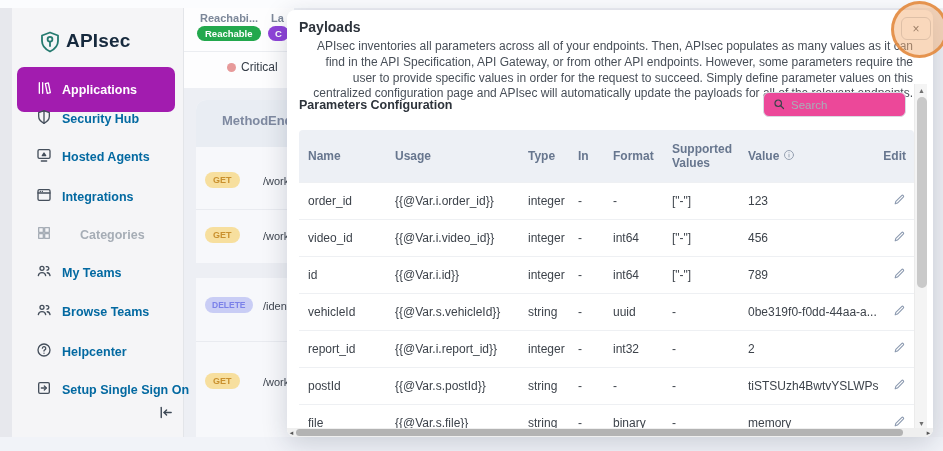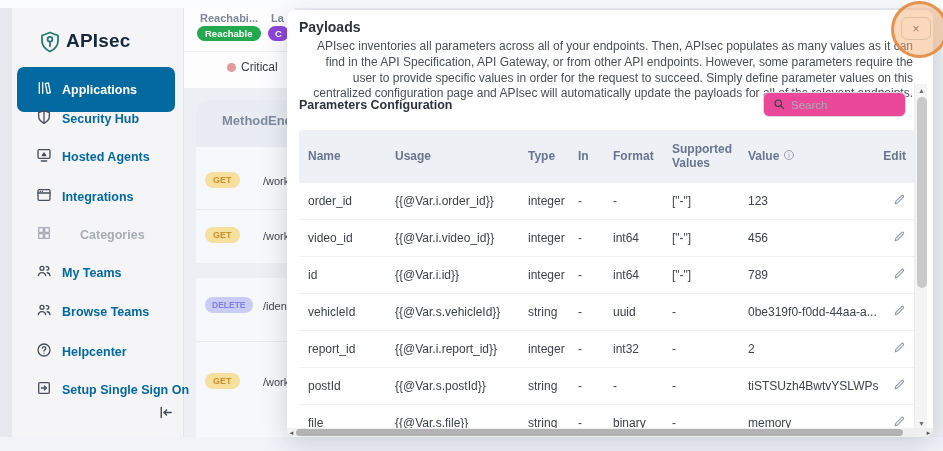--- a/index.html
+++ b/index.html
@@ -10,21 +10,21 @@
 
   
   .top-strip { left:0; top:0; width:943px; height:8px; background:#fbfcfe; }
   .bottom-strip { left:0; top:437px; width:943px; height:14px; background:#f1f3f8; }
   .left-strip { left:0; top:8px; width:12px; height:429px; background:#e7e8ed; }
 
   
   .sidebar { left:12px; top:8px; width:172px; height:429px; background:#f5f5f7; border-right:1px solid #e3e5e9; }
   .logo { left:26px; top:22px; display:flex; gap:4px; }
   .logo-text { font-size:19px; font-weight:800; color:#16293d; letter-spacing:.2px; }
-  .nav-active { left:5px; top:59px; width:158px; height:45px; background:#0369a1; border-radius:7px; display:flex; align-items:center; gap:10px; padding-left:19px; color:#ffffff; cursor:pointer; }
+  .nav-active { left:5px; top:59px; width:158px; height:45px; background:#a21caf; border-radius:7px; display:flex; align-items:center; gap:10px; padding-left:19px; color:#ffffff; cursor:pointer; }
   .nav-active .nav-label { color:#ffffff; }
   .nav-item { left:5px; width:160px; height:26px; display:flex; align-items:center; gap:10px; padding-left:19px; cursor:pointer; }
   .nav-label { font-size:12.5px; font-weight:700; color:#0369a1; white-space:nowrap; }
   .nav-item.disabled .nav-label { color:#a6adb6; }
   .nav-item.disabled svg { color:#a6adb6 !important; }
   .nav-item svg { color:#454f5c; flex:0 0 auto; }
   .collapse-btn { left:138px; top:392px; width:30px; height:24px; display:flex; align-items:center; justify-content:center; color:#3e4956; cursor:pointer; }
 
   
   .bg-content { left:184px; top:8px; width:759px; height:429px; background:#edeff4; }

